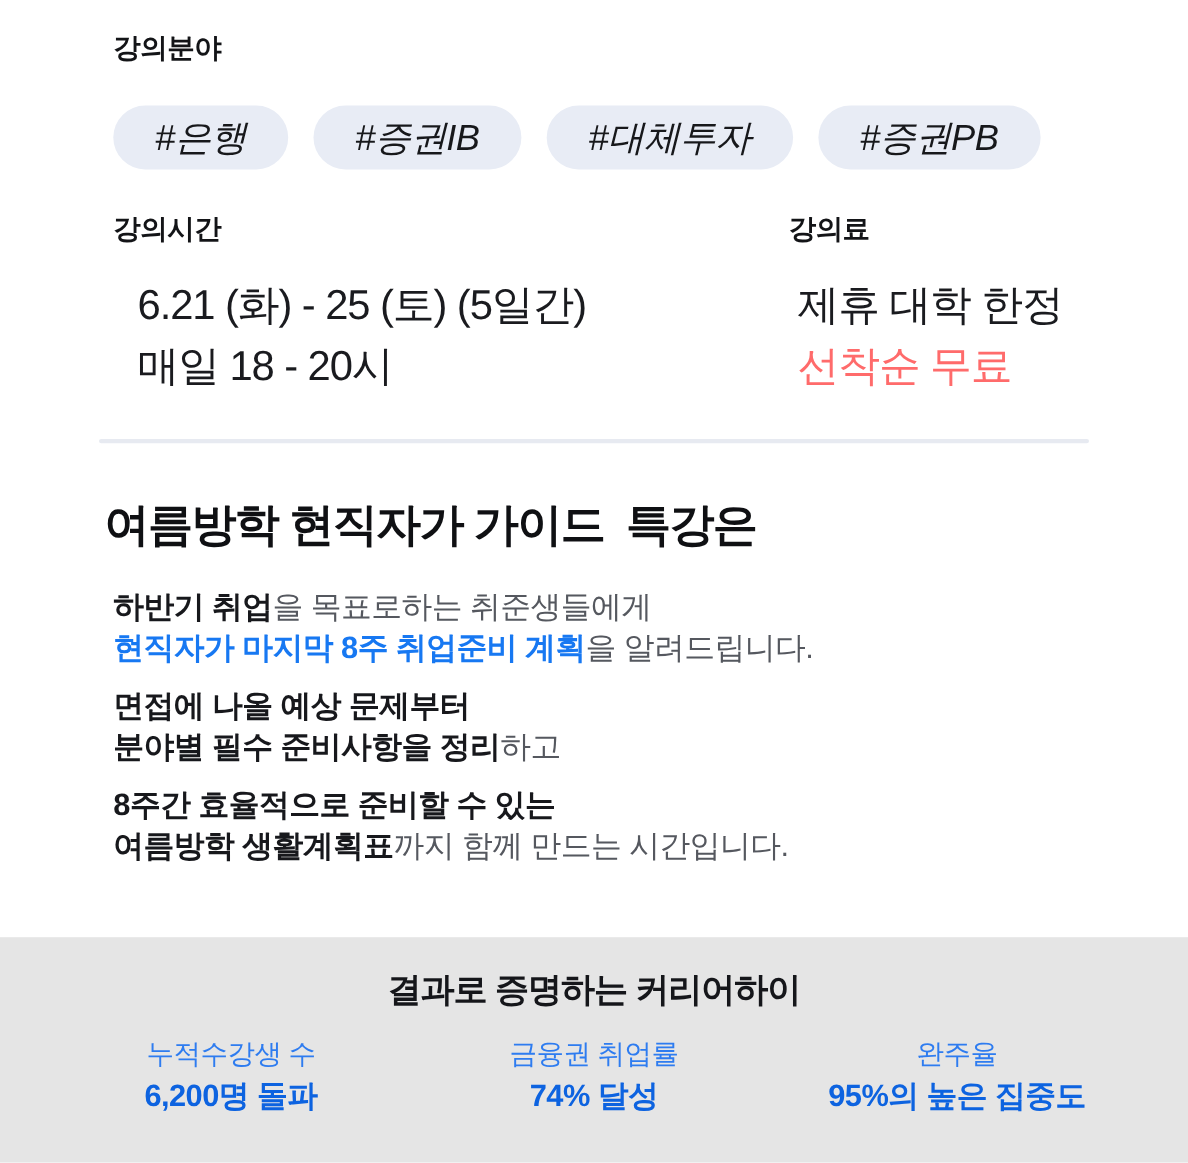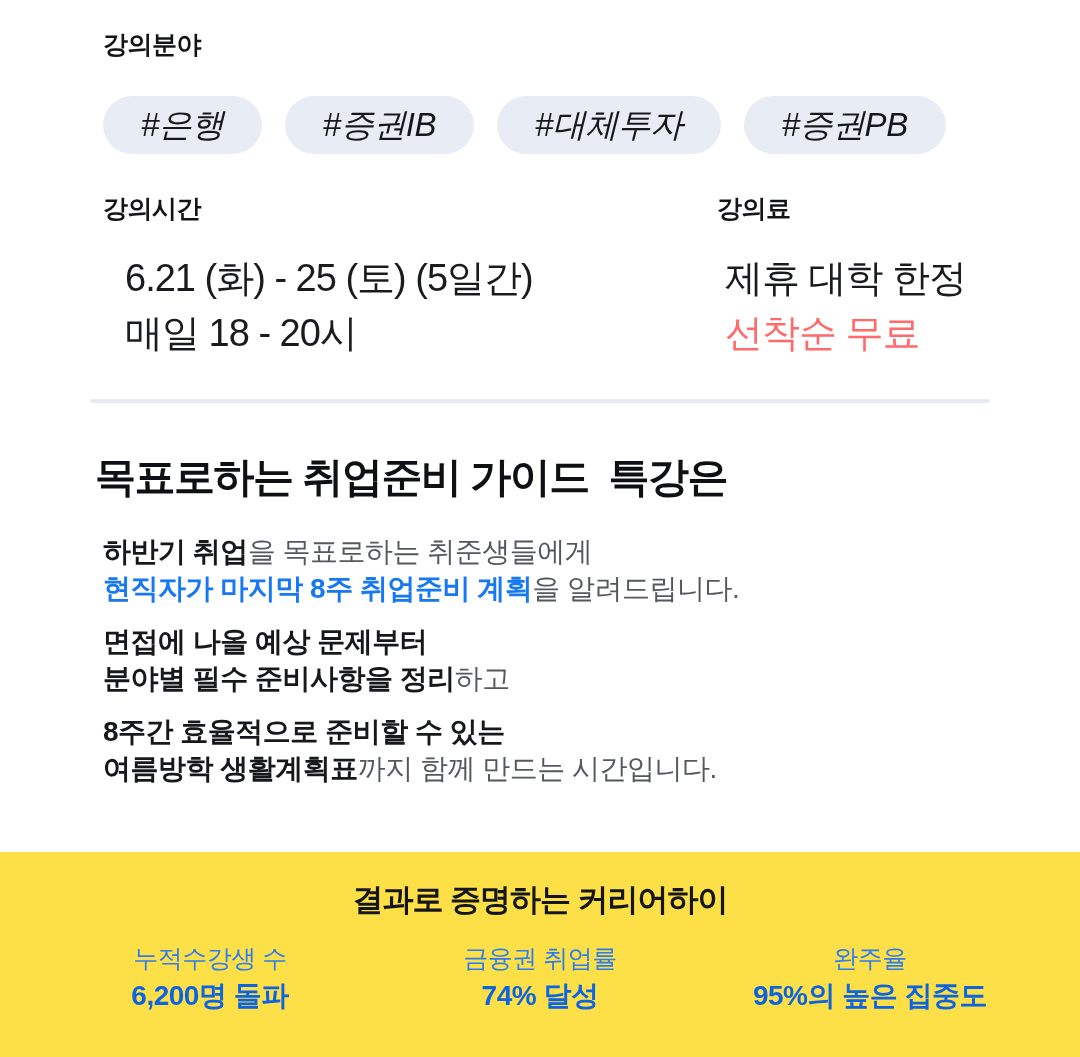--- a/index.html
+++ b/index.html
@@ -77,21 +77,21 @@
   }
   .about-body strong { color: #17181C; font-weight: 700; text-align: right; }
   .blue-strong { color: #1778F2; font-weight: 700; }
 
   
   .results {
     position: absolute;
     left: 0; bottom: 0;
     width: 100%;
     height: 205px;
-    background: #fde047;
+    background: #e5e5e5;
     padding-top: 30px;
   }
   .results-heading {
     text-align: center;
     font-size: 31px;
     font-weight: 800;
     color: #15161A;
     letter-spacing: -1px;
     line-height: 36px;
   }
@@ -139,21 +139,21 @@
         <div>제휴 대학 한정</div>
         <div class="fee-free">선착순 무료</div>
       </div>
     </div>
   </div>
 </div>
 
 <div class="divider"></div>
 
 <div class="about">
-  <div class="about-heading">목표로하는 취업준비 가이드  특강은</div>
+  <div class="about-heading">여름방학 현직자가 가이드  특강은</div>
   <div class="about-body">
     <p><strong>하반기 취업</strong><span>을 목표로하는 취준생들에게</span><br>
       <span class="blue-strong">현직자가 마지막 8주 취업준비 계획</span><span>을 알려드립니다.</span></p>
     <p><strong>면접에 나올 예상 문제부터</strong><br>
       <strong>분야별 필수 준비사항을 정리</strong><span>하고</span></p>
     <p><strong>8주간 효율적으로 준비할 수 있는</strong><br>
       <strong>여름방학 생활계획표</strong><span>까지 함께 만드는 시간입니다.</span></p>
   </div>
 </div>
 

